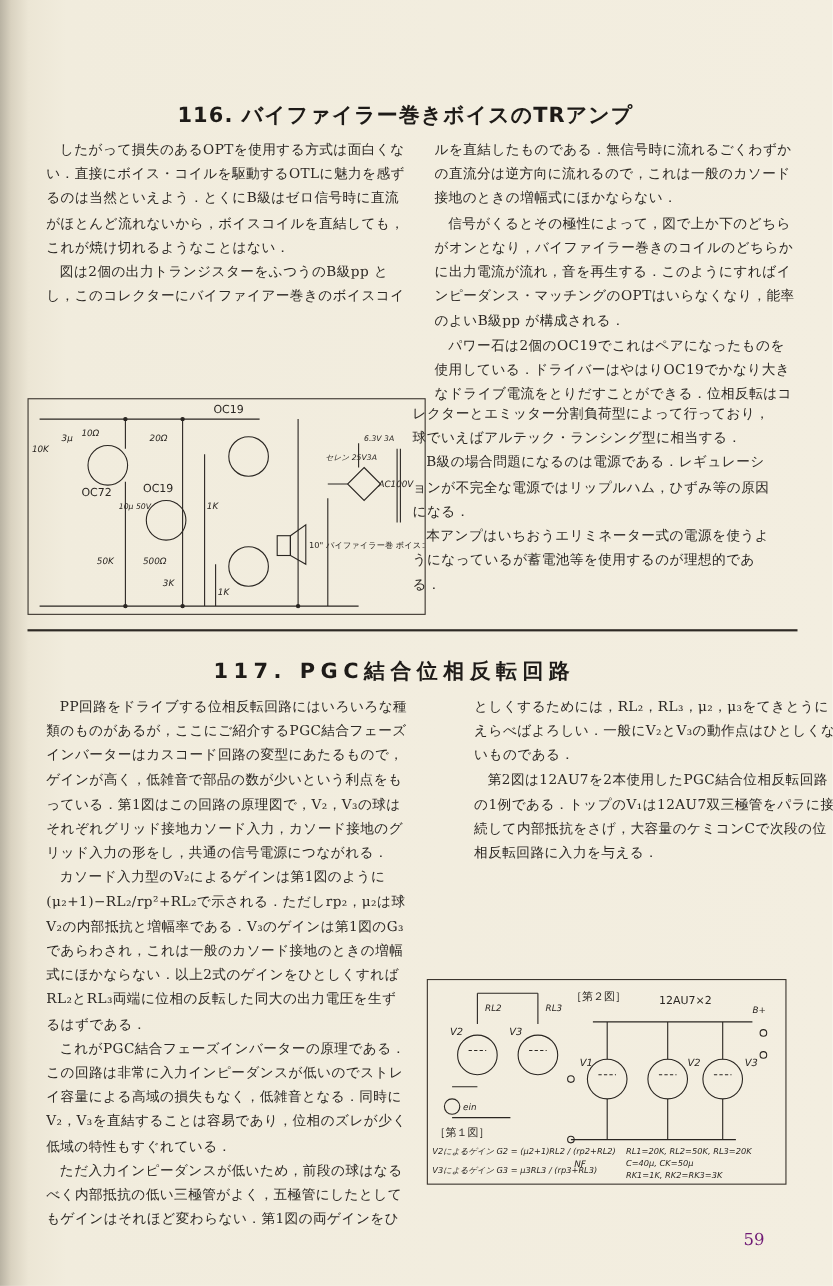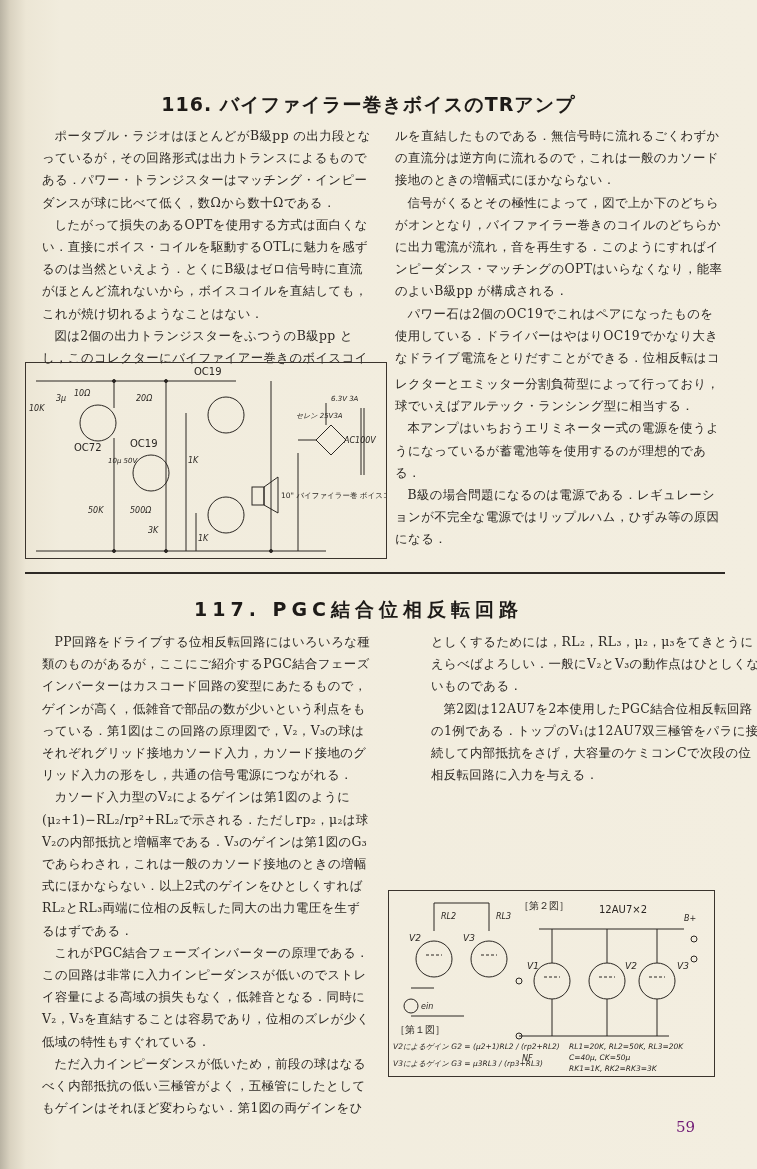--- a/index.html
+++ b/index.html
@@ -17,52 +17,51 @@
   #t116 { top:92px; font-size:19px; left:-10px; }
   #t117 { top:597px; font-size:19px; letter-spacing:5px; left:-20px; }
   .col {
     position:absolute; font-size:12.4px; line-height:22.2px; letter-spacing:0.4px;
     color:#2c2824;
   }
   .col p { margin:0; text-indent:1em; }
   .col p.cont { text-indent:0; }
   #c1l { left:42px; top:125px; width:330px; }
   #c1r { left:395px; top:125px; width:330px; }
-  #c1r2 { left:395px; top:365px; width:330px;margin-top:8px; }
+  #c1r2 { left:375px; top:365px; width:330px; }
   #c2l { left:42px; top:631px; width:330px; }
   #c2r { left:395px; top:631px; width:330px;margin-left:36px; }
   .fig-box { position:absolute; border:1.5px solid #3a342d; }
   #fig1 { left:25px; top:362px; width:360px; height:195px; }
   #fig2 { left:388px; top:890px; width:325px; height:185px; }
   .rule { position:absolute; left:25px; top:572px; width:700px; height:2px; background:#2e2a25; }
   .pagenum { position:absolute; left:676px; top:1118px; font-size:15px; color:#701a75; }
   svg text { font-family:"DejaVu Sans", "Liberation Sans", sans-serif; fill:#2a2622; }
   .it { font-style:italic; }
 </style>
 </head>
 <body>
 
 <div class="title" id="t116">116. バイファイラー巻きボイスのTRアンプ</div>
 
 <div class="col" id="c1l">
-  <p>ポータブル・ラジオはほとんどがB級pp の出力段となっているが，その回路形式は出力トランスによるものである．パワー・トランジスターはマッチング・インピーダンスが球に比べて低く，数Ωから数十Ωである．</p>
   <p>したがって損失のあるOPTを使用する方式は面白くない．直接にボイス・コイルを駆動するOTLに魅力を感ずるのは当然といえよう．とくにB級はゼロ信号時に直流がほとんど流れないから，ボイスコイルを直結しても，これが焼け切れるようなことはない．</p>
   <p>図は2個の出力トランジスターをふつうのB級pp とし，このコレクターにバイファイアー巻きのボイスコイ</p>
 </div>
 
 <div class="col" id="c1r">
   <p class="cont">ルを直結したものである．無信号時に流れるごくわずかの直流分は逆方向に流れるので，これは一般のカソード接地のときの増幅式にほかならない．</p>
   <p>信号がくるとその極性によって，図で上か下のどちらがオンとなり，バイファイラー巻きのコイルのどちらかに出力電流が流れ，音を再生する．このようにすればインピーダンス・マッチングのOPTはいらなくなり，能率のよいB級pp が構成される．</p>
   <p>パワー石は2個のOC19でこれはペアになったものを使用している．ドライバーはやはりOC19でかなり大きなドライブ電流をとりだすことができる．位相反転はコ</p>
 </div>
 
 <div class="col" id="c1r2">
   <p class="cont">レクターとエミッター分割負荷型によって行っており，球でいえばアルテック・ランシング型に相当する．</p>
+  <p>B級の場合問題になるのは電源である．レギュレーションが不完全な電源ではリップルハム，ひずみ等の原因になる．</p>
   <p>本アンプはいちおうエリミネーター式の電源を使うようになっているが蓄電池等を使用するのが理想的である．</p>
-  <p>B級の場合問題になるのは電源である．レギュレーションが不完全な電源ではリップルハム，ひずみ等の原因になる．</p>
 </div>
 
 <div class="fig-box" id="fig1">
   <svg width="360" height="195" viewBox="0 0 360 195">
     <g stroke="#2a2622" stroke-width="1" fill="none">
 
       <line x1="10" y1="18" x2="210" y2="18"></line>
       <line x1="10" y1="188" x2="300" y2="188"></line>
 
       <circle cx="72" cy="60" r="18"></circle>

